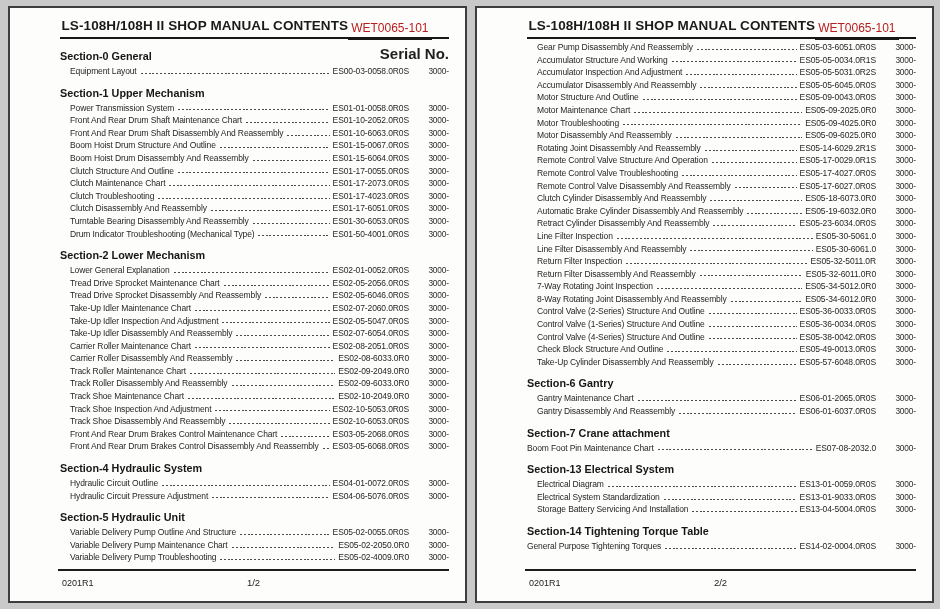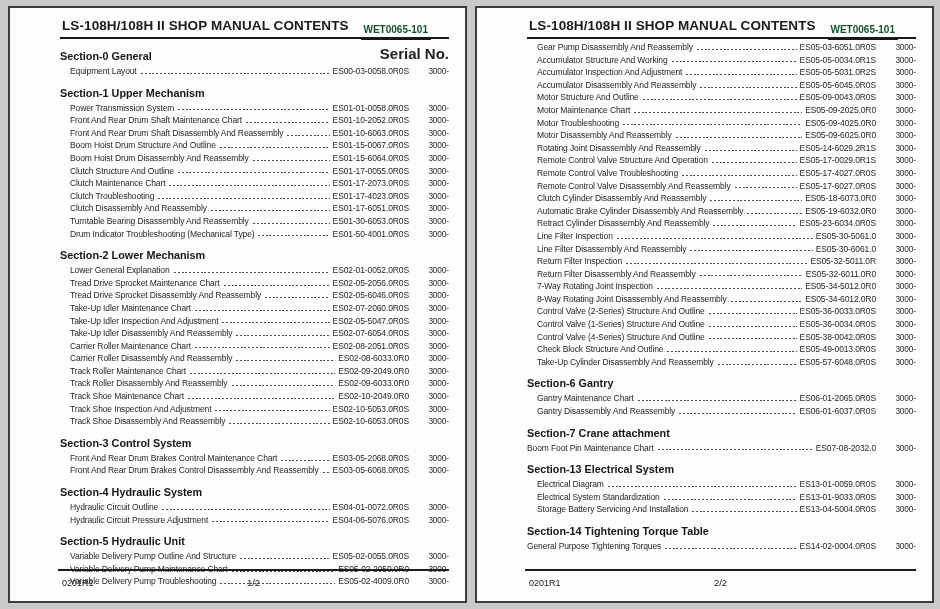--- a/index.html
+++ b/index.html
@@ -17,29 +17,29 @@
     border:2px solid #3d3d3d;
     box-sizing:content-box;
   }
   .page.left{left:8px;}
   .page.right{left:475px;}
   .page-inner{
     position:absolute;inset:0;
     padding:10px 16px 0 50px;
   }
   .page-header{
-    display:flex;justify-content:space-between;align-items:flex-end;
+    display:flex;justify-content:center;align-items:flex-end;
     border-bottom:2.5px solid #181818;
     padding:0 4px 4px 2px;
   }
   .header-title{
     font-size:13.5px;font-weight:bold;letter-spacing:0.1px;color:#1a1a1a;white-space:nowrap;
   }
   .header-code{
-    font-size:10px;font-weight:bold;color:#14532d;white-space:nowrap;
+    font-size:12px;font-weight:normal;color:#b91c1c;white-space:nowrap;
     margin-right:14px;
     border-bottom:2.5px solid #181818;
     padding:0 3px 3px 3px;
     margin-bottom:-6.5px;
   }
   .page-content{position:relative;padding-top:2px;}
   .serial-head{
     position:absolute;top:6px;right:0;
     font-size:15px;font-weight:bold;color:#1f1f1f;
   }
@@ -276,21 +276,20 @@
   <div class="row">
     <span class="entry-name">Track Shoe Disassembly And Reassembly</span>
     <span class="leader"></span>
     <span class="entry-code">ES02-10-6053.0R0S</span>
     <span class="entry-serial">3000-</span>
   </div>
 </div>
   </div>
 
   <div class="section">
-    <div class="section-title">Section-3 Control System</div>
     <div class="section-rows">
   <div class="row">
     <span class="entry-name">Front And Rear Drum Brakes Control Maintenance Chart</span>
     <span class="leader"></span>
     <span class="entry-code">ES03-05-2068.0R0S</span>
     <span class="entry-serial">3000-</span>
   </div>
 
   <div class="row">
     <span class="entry-name">Front And Rear Drum Brakes Control Disassembly And Reassembly</span>

